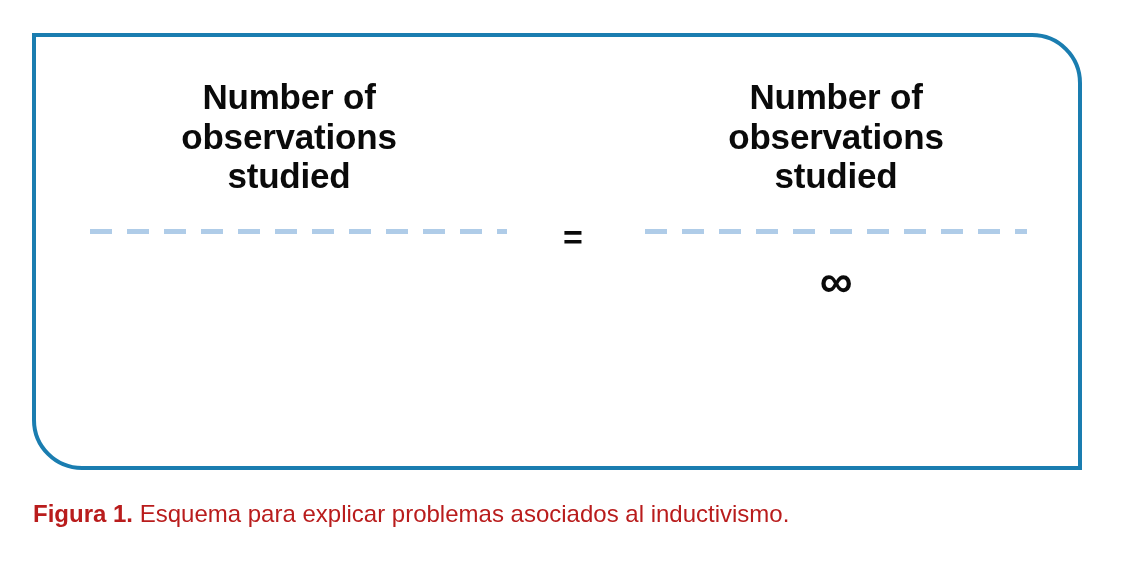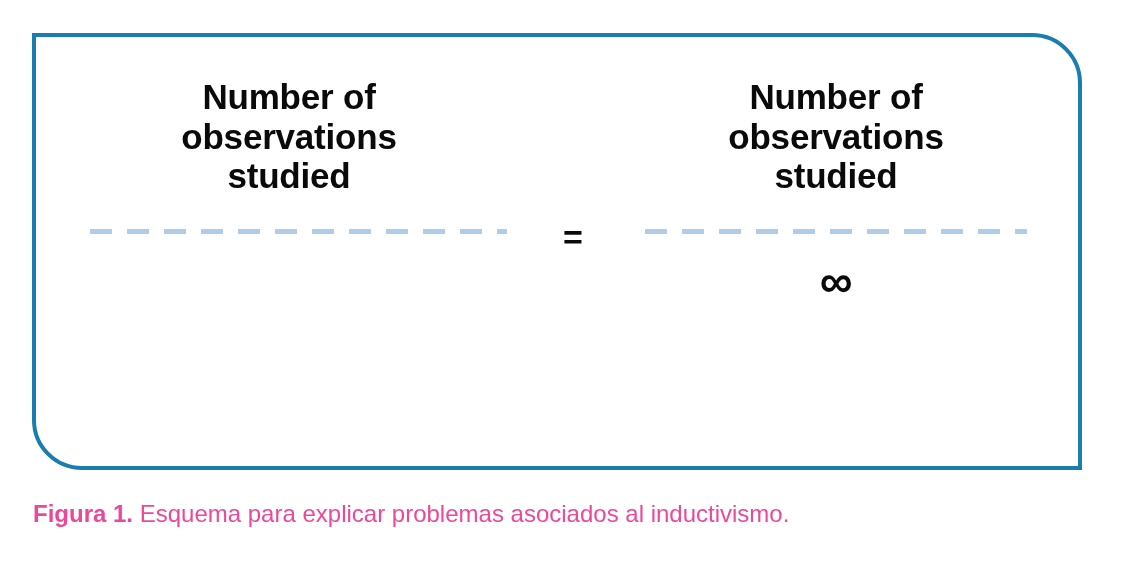--- a/index.html
+++ b/index.html
@@ -114,21 +114,21 @@
     line-height: 1;
   }
 
   
   .figure-caption {
     position: absolute;
     left: 33px;
     top: 499px;
     width: 1060px;
     font-size: 24px;
-    color: #ec4899;
+    color: #b91c1c;
     line-height: 1.25;
     white-space: nowrap;
   }
   .figure-caption .caption-label {
     font-weight: 700;
   }
   .figure-caption .caption-text {
     font-weight: 400;
   }
 </style>

